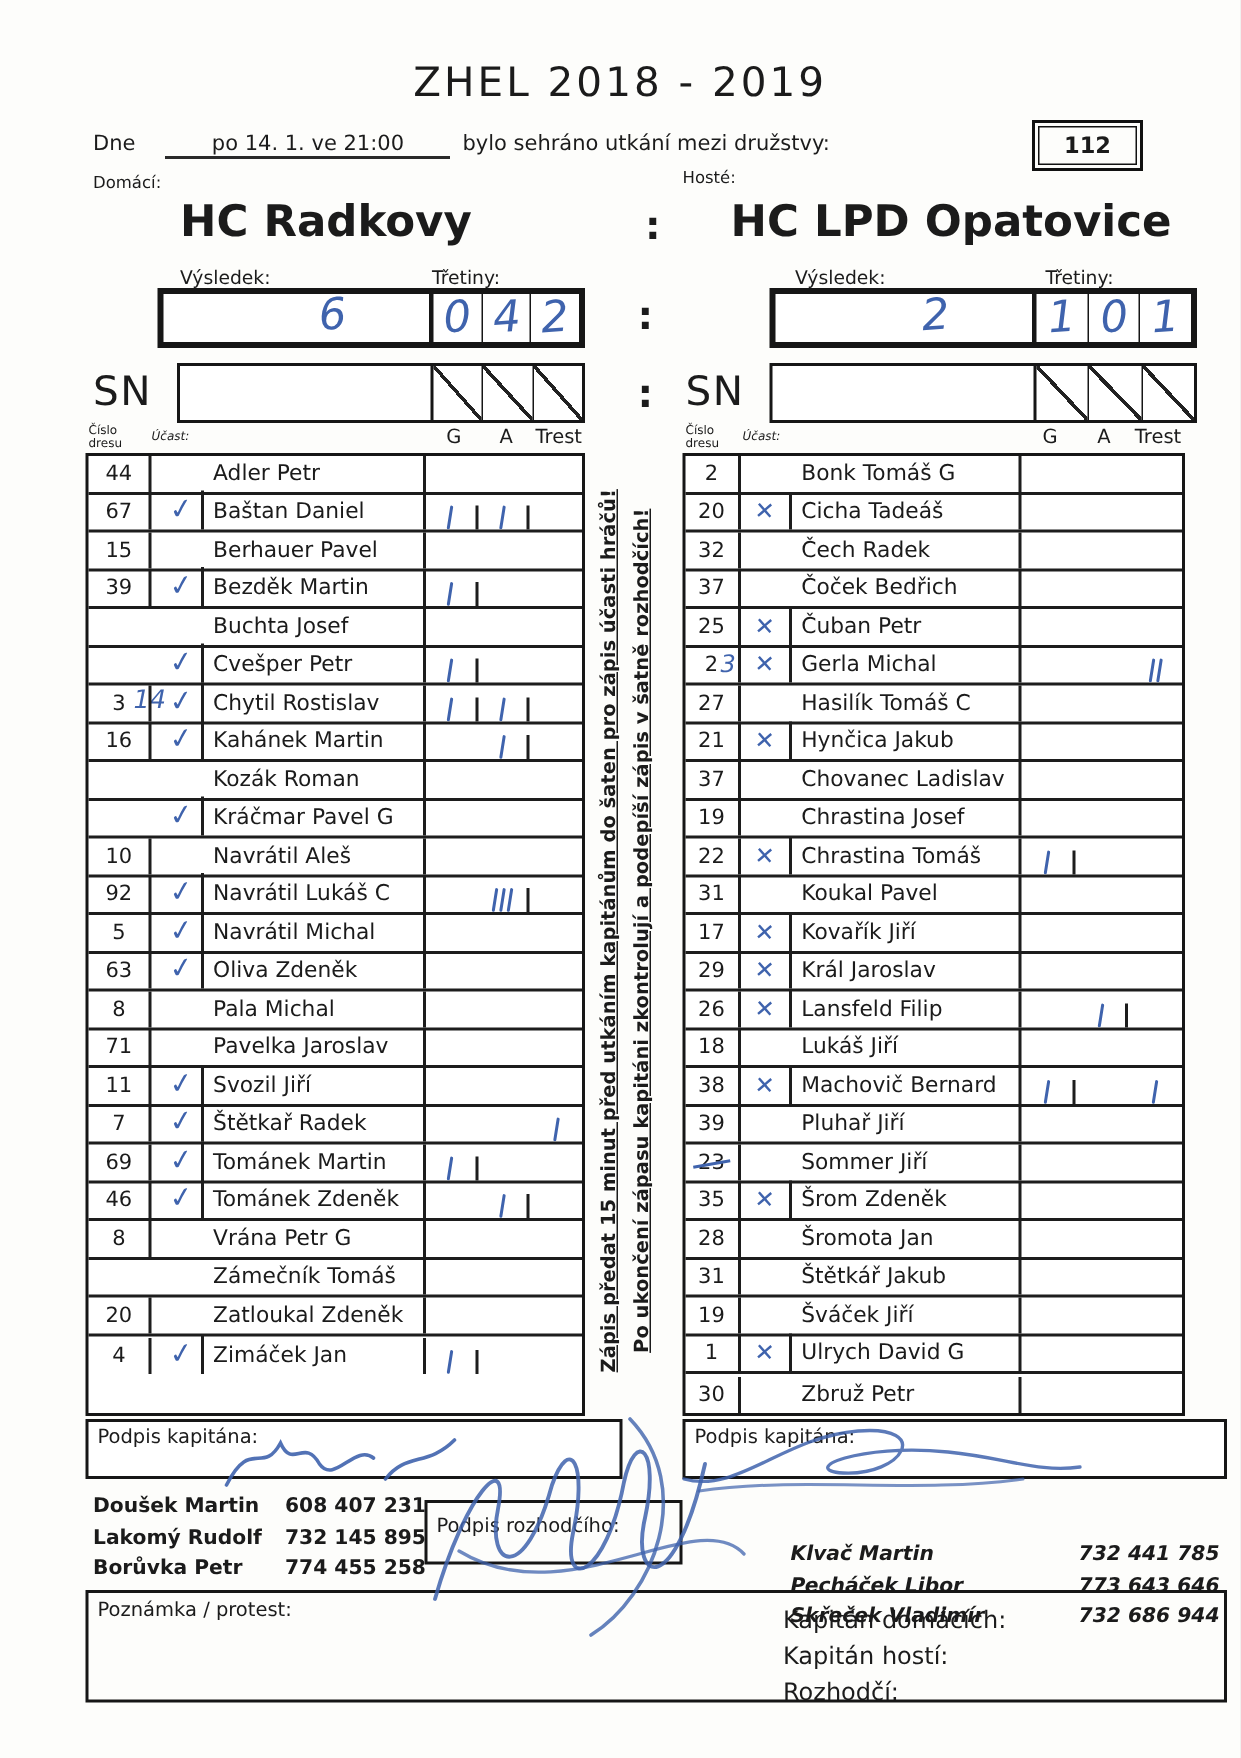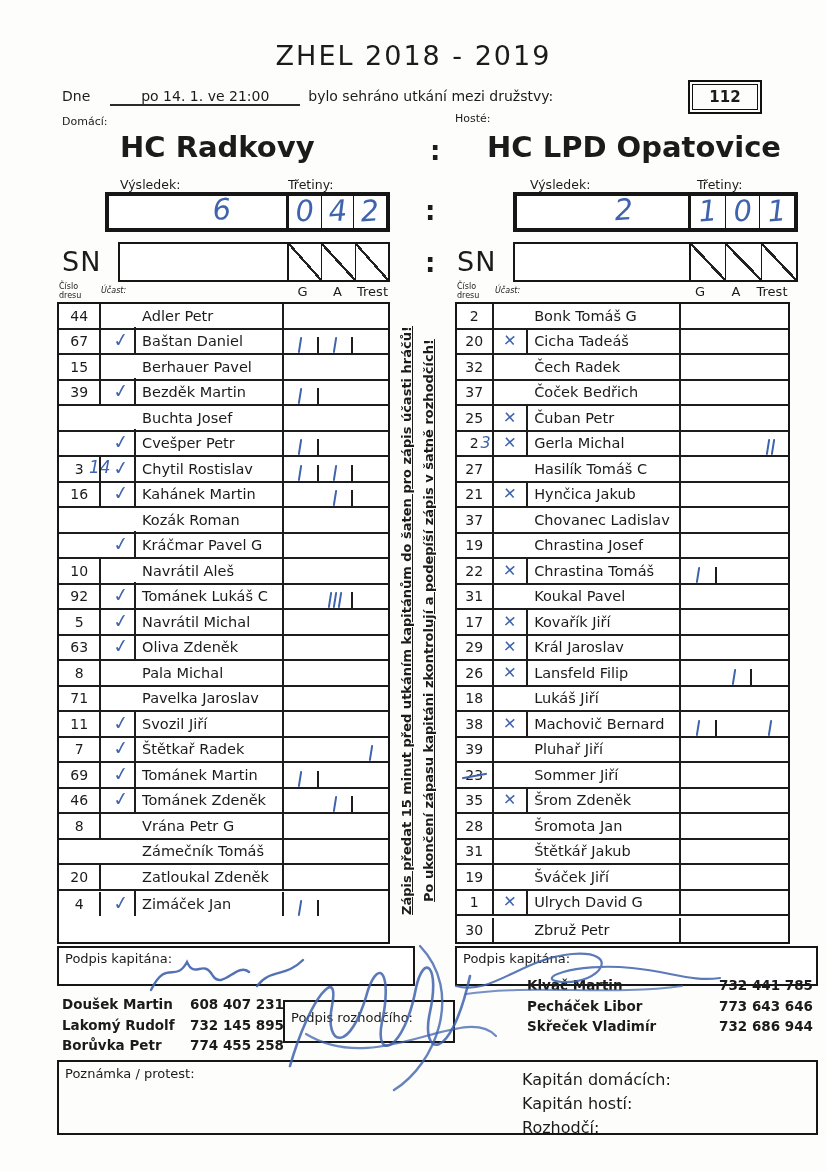--- a/index.html
+++ b/index.html
@@ -277,21 +277,21 @@
         <div class="pc c-mark"></div>
         <div class="pc c-name">Navrátil Aleš</div>
         <div class="pc c-g"></div>
         <div class="pc c-a"></div>
         <div class="pc c-t"></div>
       </div>
 
       <div class="prow">
         <div class="pc c-num"><span class="pnum">92</span><span class="pen hw-num"></span></div>
         <div class="pc c-mark"><span class="pen check">✓</span></div>
-        <div class="pc c-name">Tománek Lukáš C</div>
+        <div class="pc c-name">Navrátil Lukáš C</div>
         <div class="pc c-g"></div>
         <div class="pc c-a">
           <span class="stroke"></span>
           <span class="stroke"></span>
           <span class="stroke"></span>
         </div>
         <div class="pc c-t"></div>
       </div>
 
       <div class="prow">
@@ -676,21 +676,21 @@
       <div class="contact" style="margin-bottom:4.5px;">
         <span class="cname">Borůvka Petr</span>
         <span>774 455 258</span>
       </div>
     </div>
 
   <div class="abs refbox" style="left:283px; top:1000px; width:172px; height:43px;">
     <span>Podpis rozhodčího:</span>
   </div>
 
-  <div class="abs" style="left:527px; top:977px;">
+  <div class="abs" style="left:527px; top:1028px;font-style:italic;">
 
       <div class="gcontact" style="margin-bottom:4.5px;">
         <span>Klvač Martin</span>
         <span>732 441 785</span>
       </div>
 
       <div class="gcontact" style="margin-bottom:4.5px;">
         <span>Pecháček Libor</span>
         <span>773 643 646</span>
       </div>

